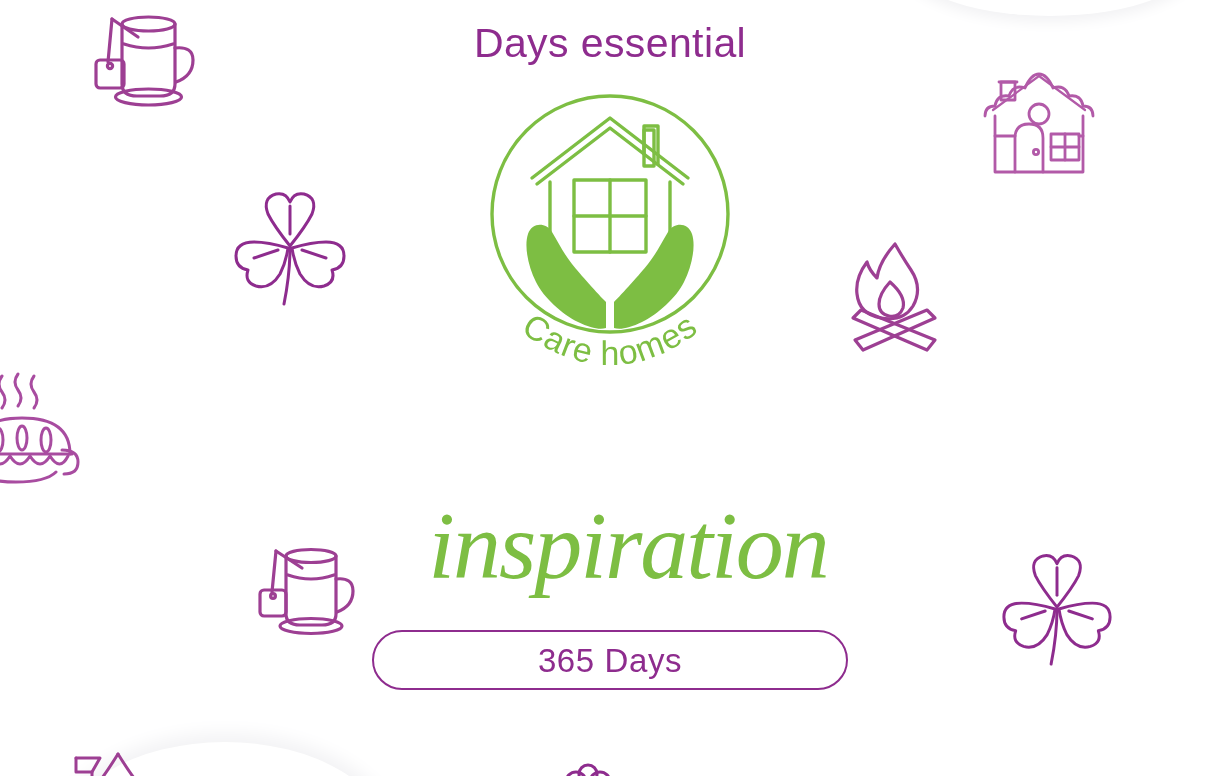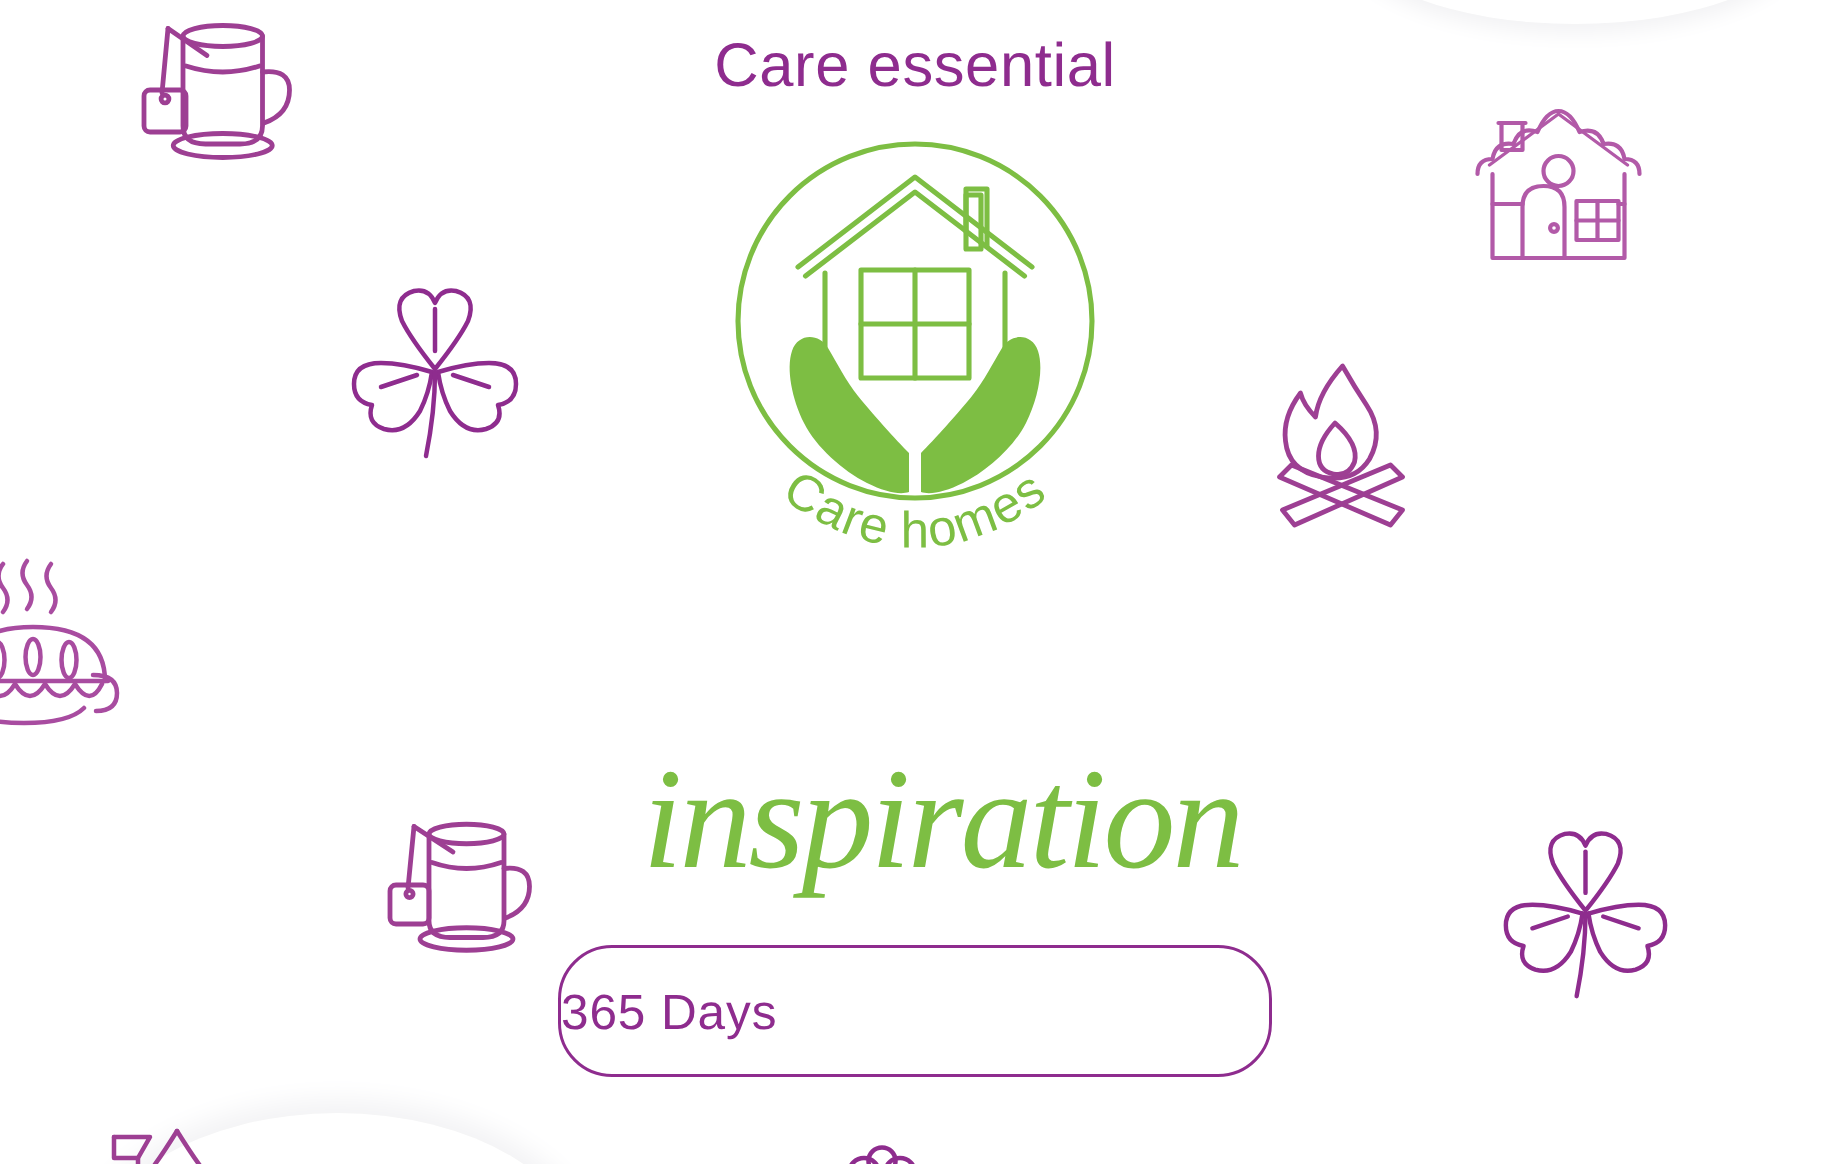--- a/index.html
+++ b/index.html
@@ -97,26 +97,27 @@
   }
   .script-line svg { display: block; margin: 0 auto; }
 
   
   .pill {
     position: absolute;
     left: 50%;
     top: 630px;
     transform: translateX(-50%);
     width: 476px;
-    height: 88px;
+    height: 60px;
     border: 2.5px solid #8e2c8e;
     border-radius: 36px;
     background: #ffffff;
     display: flex;
     align-items: center;
+    justify-content: center;
     box-sizing: border-box;
     cursor: pointer;
   }
   .pill-label {
     font-size: 33px;
     color: #8e2c8e;
     letter-spacing: 0.6px;
     font-family: "Liberation Sans", sans-serif;
     font-weight: 400;
     line-height: 1;
@@ -235,21 +236,21 @@
 
   <div class="doodle" style="left:560px; top:760px;">
     <svg width="58" height="40" viewBox="0 0 58 40" fill="none" stroke="#8e2c8e" stroke-width="3" stroke-linecap="round" stroke-linejoin="round">
       <circle cx="16" cy="22" r="10"></circle>
       <circle cx="40" cy="22" r="10"></circle>
       <circle cx="28" cy="14" r="9"></circle>
       <circle cx="28" cy="24" r="4"></circle>
     </svg>
   </div>
 
-  <div class="eyebrow">Care essential</div>
+  <div class="eyebrow">Days essential</div>
 
   <div class="logo-wrap">
     <svg width="260" height="300" viewBox="0 0 260 300" fill="none">
 
       <circle cx="130" cy="130" r="118" stroke="#7dbe43" stroke-width="3.4" fill="none"></circle>
 
       <g stroke="#7dbe43" stroke-width="3.4" fill="none" stroke-linecap="round" stroke-linejoin="round">
         <path d="M52 94 L130 34 L208 94"></path>
         <path d="M57 100 L130 44 L203 100"></path>
         <path d="M70 98 L70 172"></path>

